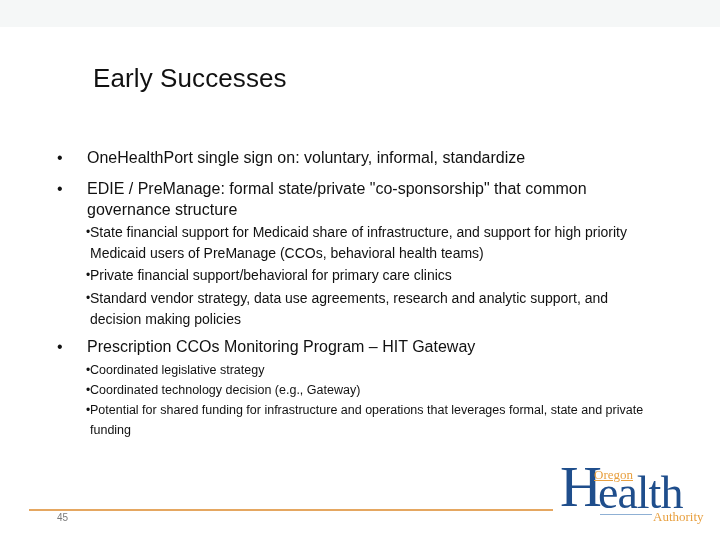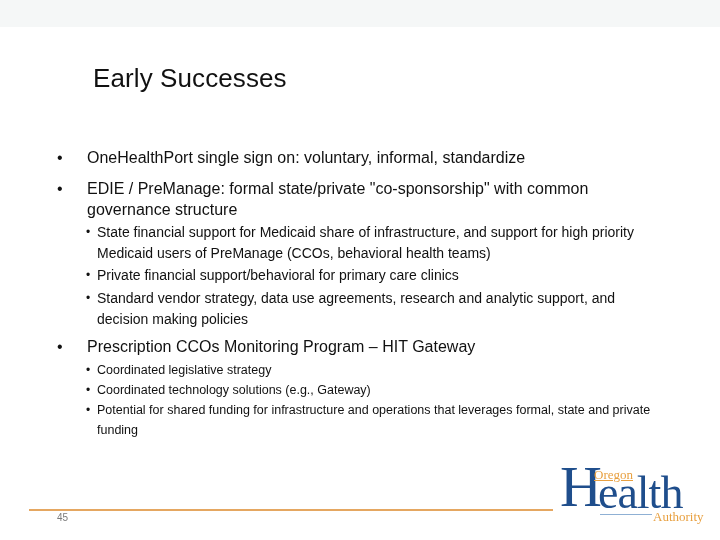--- a/index.html
+++ b/index.html
@@ -67,21 +67,21 @@
       width: 580px;
     }
     .l2 .bullet {
       position: absolute;
       left: 0;
       top: 0;
       font-size: 12px;
     }
     .l2 .txt {
       display: block;
-      margin-left: 11px;
+      margin-left: 4px;
     }
     .l2.small {
       font-size: 12.5px;
       line-height: 20px;
     }
     .footer-line {
       position: absolute;
       left: 29px;
       top: 509px;
       width: 524px;
@@ -159,21 +159,21 @@
 
 <div class="content">
 
   <div class="l1" style="top:147px;">
     <span class="bullet">•</span>
     <span class="txt">OneHealthPort single sign on: voluntary, informal, standardize</span>
   </div>
 
   <div class="l1" style="top:178px; width:600px;">
     <span class="bullet">•</span>
-    <span class="txt">EDIE / PreManage:  formal state/private "co-sponsorship" with common governance structure</span>
+    <span class="txt">EDIE / PreManage:  formal state/private "co-sponsorship" that common governance structure</span>
   </div>
 
   <div class="l2" style="top:222px; width:570px;">
     <span class="bullet">•</span>
     <span class="txt">State financial support for Medicaid share of infrastructure, and support for high priority Medicaid users of PreManage (CCOs, behavioral health teams)</span>
   </div>
   <div class="l2" style="top:265px;">
     <span class="bullet">•</span>
     <span class="txt">Private financial support/behavioral for primary care clinics</span>
   </div>
@@ -186,21 +186,21 @@
     <span class="bullet">•</span>
     <span class="txt">Prescription CCOs Monitoring Program – HIT Gateway</span>
   </div>
 
   <div class="l2 small" style="top:360px;">
     <span class="bullet">•</span>
     <span class="txt">Coordinated legislative strategy</span>
   </div>
   <div class="l2 small" style="top:380px;">
     <span class="bullet">•</span>
-    <span class="txt">Coordinated technology solutions (e.g., Gateway)</span>
+    <span class="txt">Coordinated technology decision (e.g., Gateway)</span>
   </div>
   <div class="l2 small" style="top:400px; width:570px;">
     <span class="bullet">•</span>
     <span class="txt">Potential for shared funding for infrastructure and operations that leverages formal, state and private funding</span>
   </div>
 
 </div>
 
 <div class="footer-line"></div>
 <div class="page-num">45</div>

